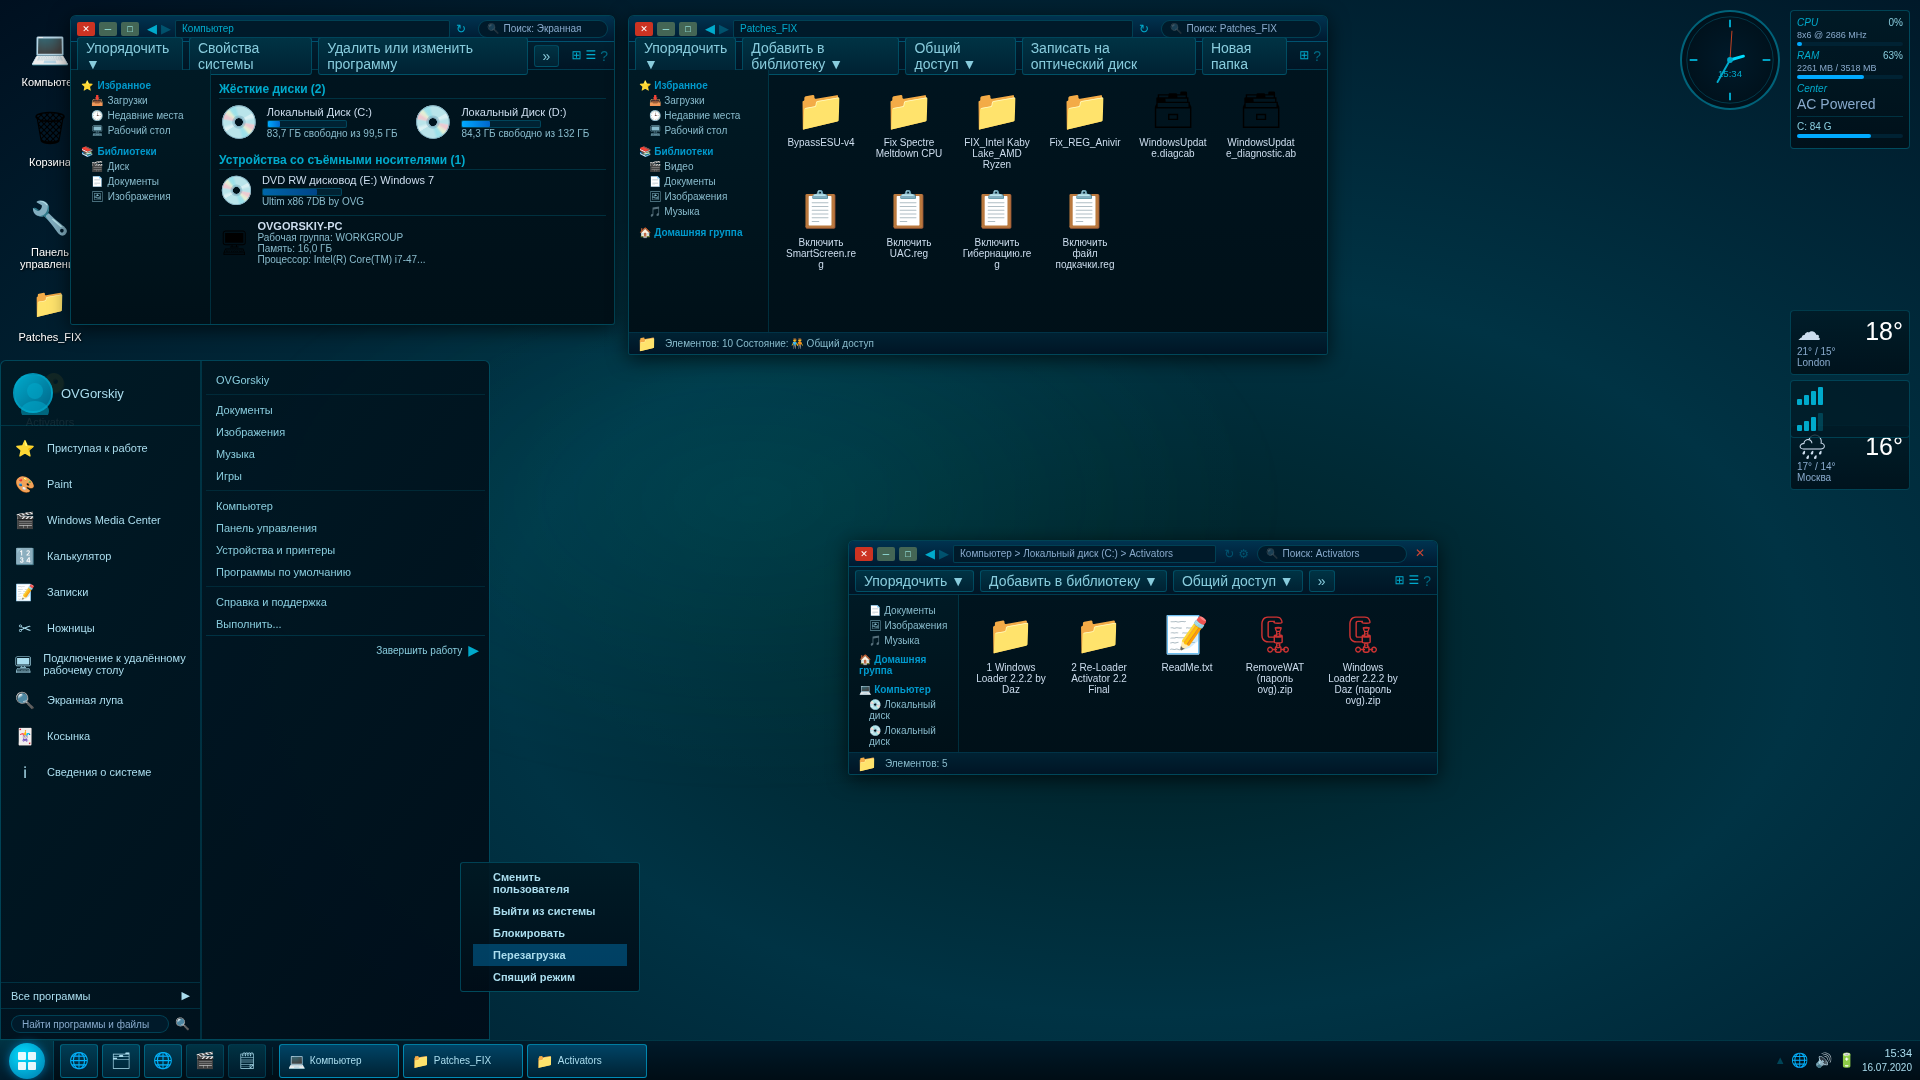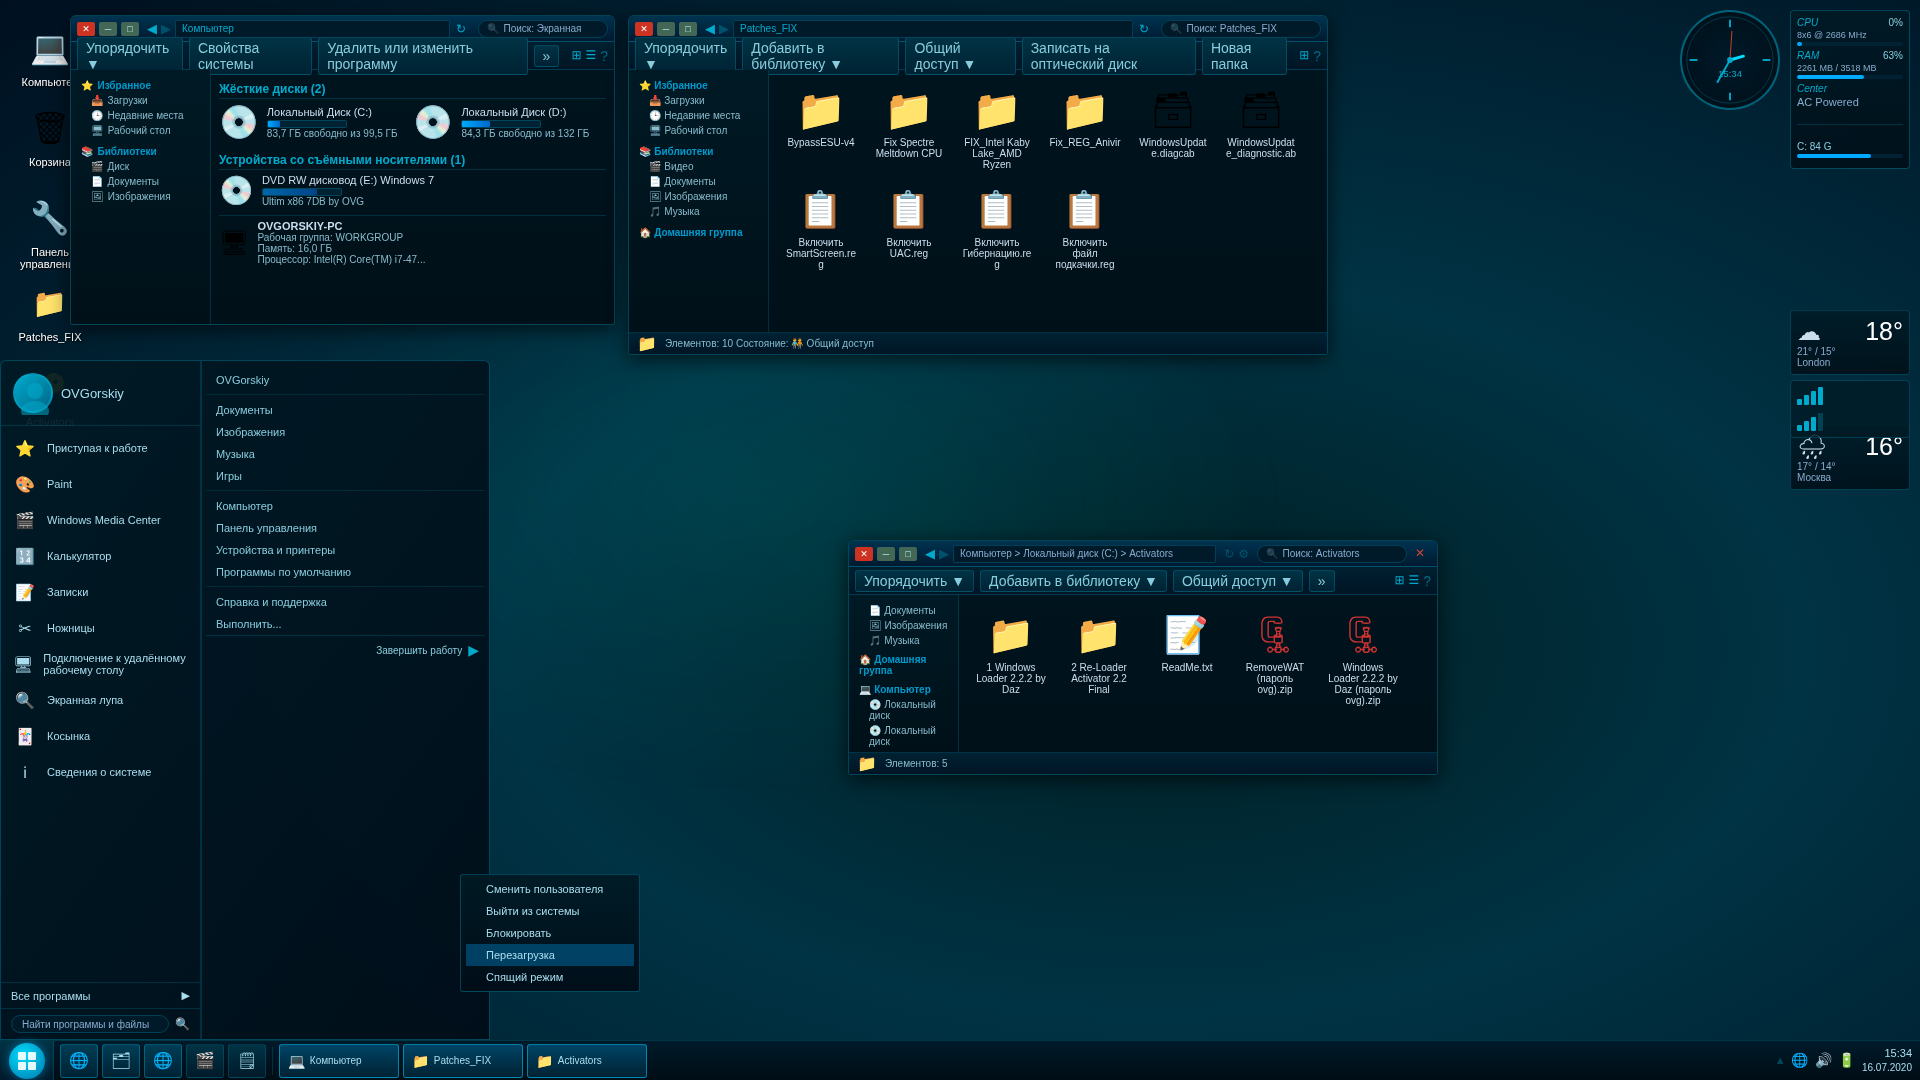--- a/index.html
+++ b/index.html
@@ -516,23 +516,24 @@
       color: #88ccdd;
       font-size: 11px;
     }
 
     
     .context-menu {
       position: absolute;
       background: linear-gradient(to bottom, #001a25ee, #000d18ee);
       border: 1px solid #00aacc55;
       border-radius: 3px;
-      padding: 3px 5px;
+      padding: 3px 12px;
       min-width: 160px;
       z-index: 1100;
+      font-weight: bold;
     }
 
     .context-item {
       padding: 5px 20px;
       color: #aaddee;
       font-size: 11px;
       cursor: pointer;
     }
     .context-item.active { background: #0088cc66; }
 
@@ -896,23 +897,23 @@
       <span>63%</span>
     </div>
     <div style="font-size:9px;color:#88aacc;margin-bottom:2px;">2261 MB / 3518 MB</div>
     <div class="sysinfo-bar-bg">
       <div class="sysinfo-bar" style="width:63%"></div>
     </div>
 
     <div class="sysinfo-row">
       <span class="sysinfo-label">Center</span>
     </div>
-    <div style="font-size:11px;color:#88aacc;margin-bottom:16px;">AC Powered</div>
-
-    <div style="border-top:1px solid #00aacc33;padding-top:16px;">
+    <div style="font-size:14px;color:#88aacc;margin-bottom:4px;">AC Powered</div>
+
+    <div style="border-top:1px solid #00aacc33;padding-top:4px;">
       <div style="display:flex;justify-content:space-between;">
         <span>C: 84 G</span>
       </div>
       <div class="sysinfo-bar-bg">
         <div class="sysinfo-bar" style="width:70%"></div>
       </div>
     </div>
   </div>
 
   <div class="clock-widget">

